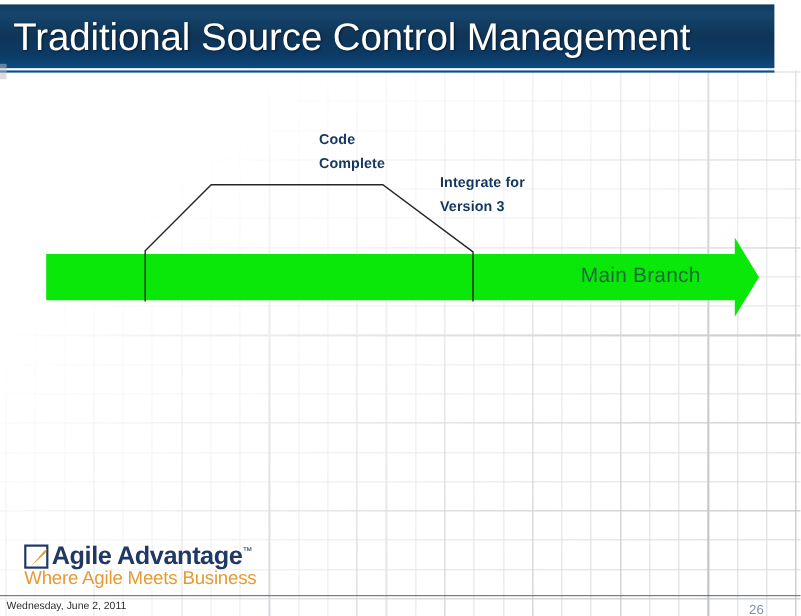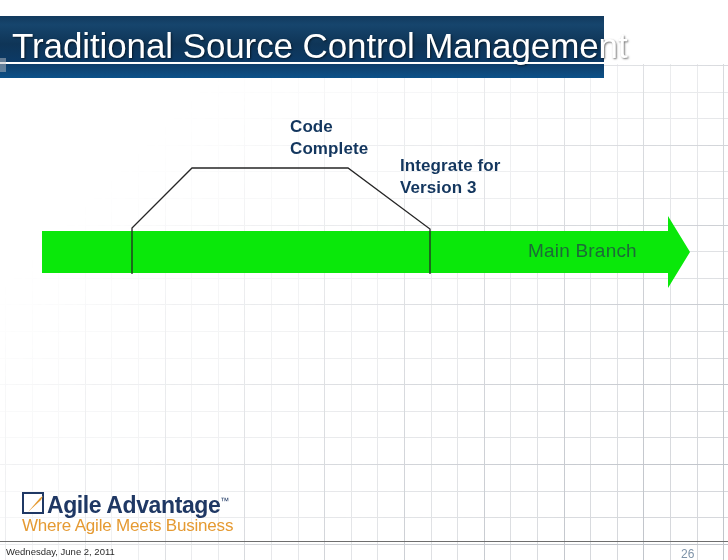--- a/index.html
+++ b/index.html
@@ -40,22 +40,22 @@
     background-position: 5px 3px, 5px 3px;
     -webkit-mask-image: linear-gradient(135deg, rgba(255,255,255,0) 22%, rgba(255,255,255,0.4) 55%, rgba(255,255,255,1) 92%);
     mask-image: linear-gradient(135deg, rgba(255,255,255,0) 22%, rgba(255,255,255,0.4) 55%, rgba(255,255,255,1) 92%);
     opacity: 0.7;
     pointer-events: none;
   }
 
   
   .title-bar {
     position: absolute;
-    left: 0; top: 16px;
-    width: 604px; height: 62px;
+    left: 0; top: 4px;
+    width: 704px; height: 62px;
     background: linear-gradient(to bottom,
         #123a5e 0%,
         #16456d 14%,
         #0f3557 45%,
         #0c3a66 74%,
         #0e4a7d 92%,
         #0b5189 100%);
     box-sizing: border-box;
     padding-left: 23px;
   }
@@ -92,21 +92,21 @@
     left: 0; top: 0;
     width: 728px; height: 560px;
     pointer-events: none;
   }
   .diagram svg { display: block; }
 
   .label {
     position: absolute;
     color: #13365e;
     font-weight: bold;
-    font-size: 17px;
+    font-size: 13px;
     line-height: 22px;
     white-space: pre-line;
     letter-spacing: 0.1px;
   }
   #lbl-version1 { left: 70px; top: 163px; }
   #lbl-codecomplete { left: 290px; top: 116px; }
   #lbl-integrate { left: 400px; top: 155px; }
 
   .main-branch-text {
     position: absolute;
@@ -124,21 +124,21 @@
     position: absolute;
     left: 22px;
     top: 489px;
     width: 215px;
     height: 50px;
   }
   .logo-row1 {
     position: absolute;
     left: 0; top: 0;
     display: flex;
-    align-items: center;
+    align-items: flex-end;
   }
   .logo-mark {
     position: relative;
     width: 22px;
     height: 22px;
     border: 2px solid #1f3864;
     box-sizing: border-box;
     margin-right: 3px;
     background: #ffffff;
   }

